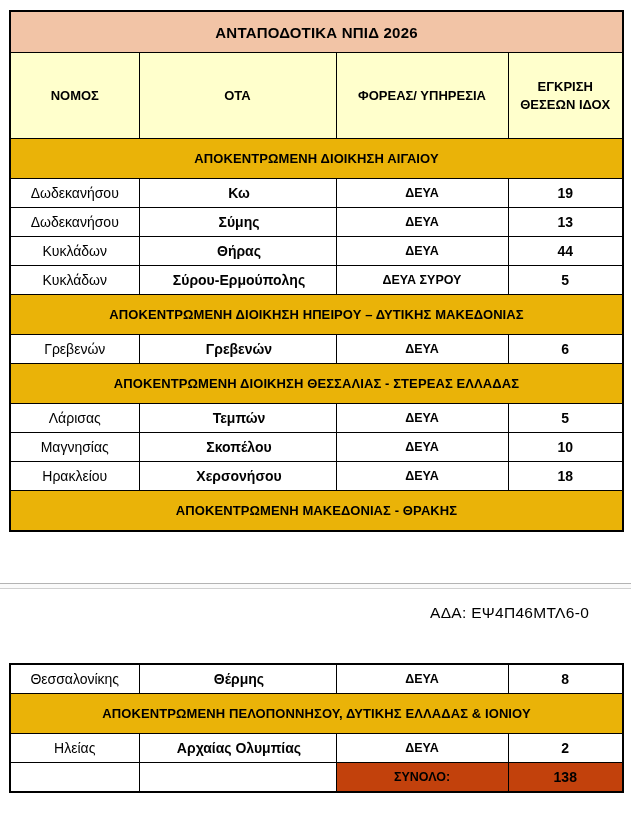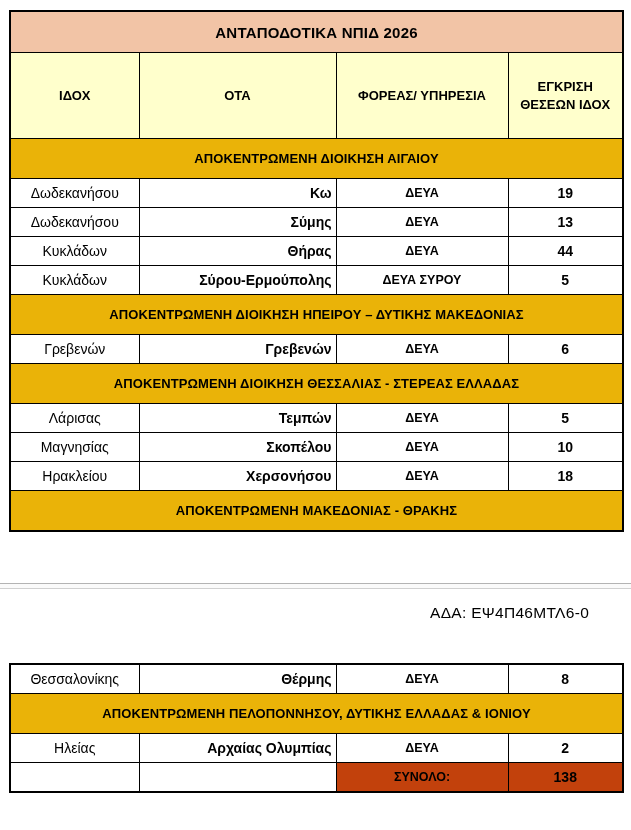--- a/index.html
+++ b/index.html
@@ -22,21 +22,21 @@
     background:#F2C4A6;font-weight:bold;font-size:15px;height:28px;letter-spacing:.2px;
   }
   .doc-table th{
     background:#FFFFCC;font-weight:bold;font-size:13px;height:73px;line-height:1.35;
   }
   td.section-cell{
     background:#eab308;font-weight:bold;font-size:13px;height:27px;letter-spacing:.1px;
   }
   tr.body-row{height:28px;}
   td.c-nomos{font-weight:normal;font-size:14px;}
-  td.c-ota{font-weight:bold;font-size:14px;text-align:right;padding-left:7px;}
+  td.c-ota{font-weight:bold;font-size:14px;text-align:center;padding-left:7px;}
   td.c-foreas{font-weight:bold;font-size:12.5px;}
   td.c-num{font-weight:bold;font-size:14px;}
   td.gray{background:#c2410c;}
   .pagebreak{
     position:absolute;left:0;top:583px;width:631px;height:4px;
     background:#fafafa;border-top:1px solid #b3b3b3;border-bottom:1px solid #d0d0d0;
   }
   .ada{
     position:absolute;left:430px;top:604px;font-size:15.5px;font-weight:normal;
     white-space:nowrap;letter-spacing:.3px;
@@ -52,21 +52,21 @@
         <col class="c1">
         <col class="c2">
         <col class="c3">
         <col class="c4">
       </colgroup>
     <thead>
       <tr>
         <td colspan="4" class="title-cell">ΑΝΤΑΠΟΔΟΤΙΚΑ ΝΠΙΔ 2026</td>
       </tr>
       <tr>
-        <th>ΙΔΟΧ</th>
+        <th>ΝΟΜΟΣ</th>
         <th>ΟΤΑ</th>
         <th>ΦΟΡΕΑΣ/ ΥΠΗΡΕΣΙΑ</th>
         <th>ΕΓΚΡΙΣΗ ΘΕΣΕΩΝ ΙΔΟΧ</th>
       </tr>
     </thead>
     <tbody>
         <tr>
           <td class="section-cell" colspan="4">ΑΠΟΚΕΝΤΡΩΜΕΝΗ ΔΙΟΙΚΗΣΗ ΑΙΓΑΙΟΥ</td>
         </tr>
         <tr class="body-row">

